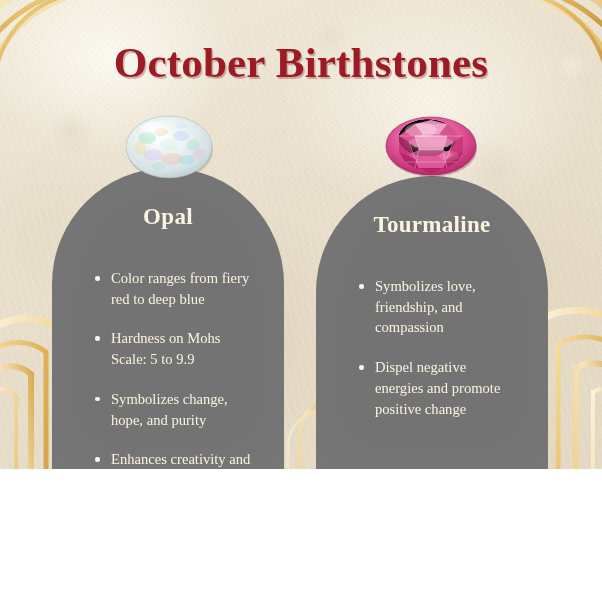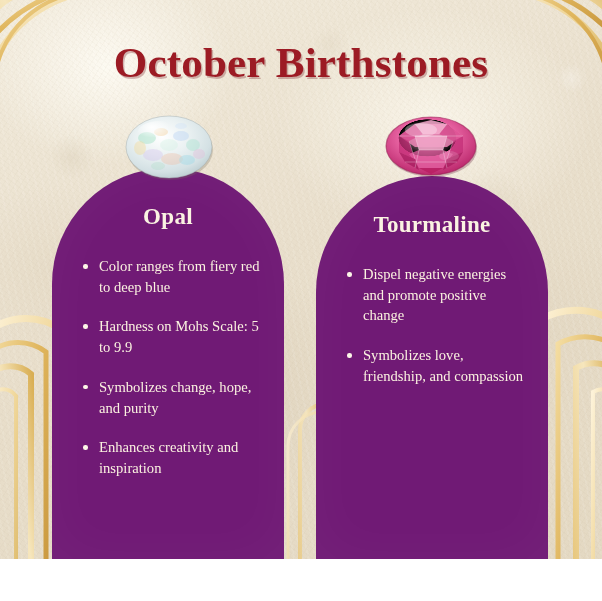--- a/index.html
+++ b/index.html
@@ -4,21 +4,21 @@
 <style>
   html, body {
     margin: 0;
     padding: 0;
     background: #ffffff;
   }
 
   #poster {
     position: relative;
     width: 602px;
-    height: 559px;
+    height: 469px;
     overflow: hidden;
     background: #ece3d2;
     font-family: "Liberation Serif", "DejaVu Serif", serif;
   }
 
   
   .bg-base {
     position: absolute;
     inset: 0;
     background:
@@ -73,21 +73,21 @@
     color: #9c1b24;
     text-shadow: 1.5px 1.5px 0 rgba(120,30,36,.30);
     z-index: 6;
   }
 
   
   .panel {
     position: absolute;
     bottom: 0;
     width: 232px;
-    background: #701a75;
+    background: #737373;
     border-radius: 116px 116px 0 0;
     z-index: 3;
     box-shadow: inset 0 0 60px rgba(255,255,255,.04);
   }
   .panel-opal     { left: 52px;  top: 168px; }
   .panel-tourm    { left: 316px; top: 176px; }
 
   .panel-title {
     position: absolute;
     top: 36px;
@@ -99,21 +99,21 @@
     color: #fbf3e2;
     letter-spacing: .3px;
   }
 
   .bullets {
     position: absolute;
     top: 84px;
     left: 26px;
     right: 16px;
     list-style: none;
-    margin: 4px;
+    margin: 16px;
     padding: 0;
   }
   .bullets li {
     position: relative;
     padding-left: 17px;
     margin-bottom: 19px;
     font-size: 14.6px;
     line-height: 1.42;
     color: #fbf2e0;
   }
@@ -209,22 +209,22 @@
       <li>Color ranges from fiery red to deep blue</li>
       <li>Hardness on Mohs Scale: 5 to 9.9</li>
       <li>Symbolizes change, hope, and purity</li>
       <li>Enhances creativity and inspiration</li>
     </ul>
   </div>
 
   <div class="panel panel-tourm">
     <div class="panel-title">Tourmaline</div>
     <ul class="bullets">
+      <li>Symbolizes love, friendship, and compassion</li>
       <li>Dispel negative energies and promote positive change</li>
-      <li>Symbolizes love, friendship, and compassion</li>
     </ul>
   </div>
 
   <div class="gem-wrap gem-opal-wrap">
     <svg class="gem-svg" viewBox="0 0 88 66">
       <defs>
         <radialGradient id="opalBody" cx="42%" cy="34%" r="72%">
           <stop offset="0%" stop-color="#ffffff"></stop>
           <stop offset="42%" stop-color="#eaf1f2"></stop>
           <stop offset="78%" stop-color="#d4e1e4"></stop>

